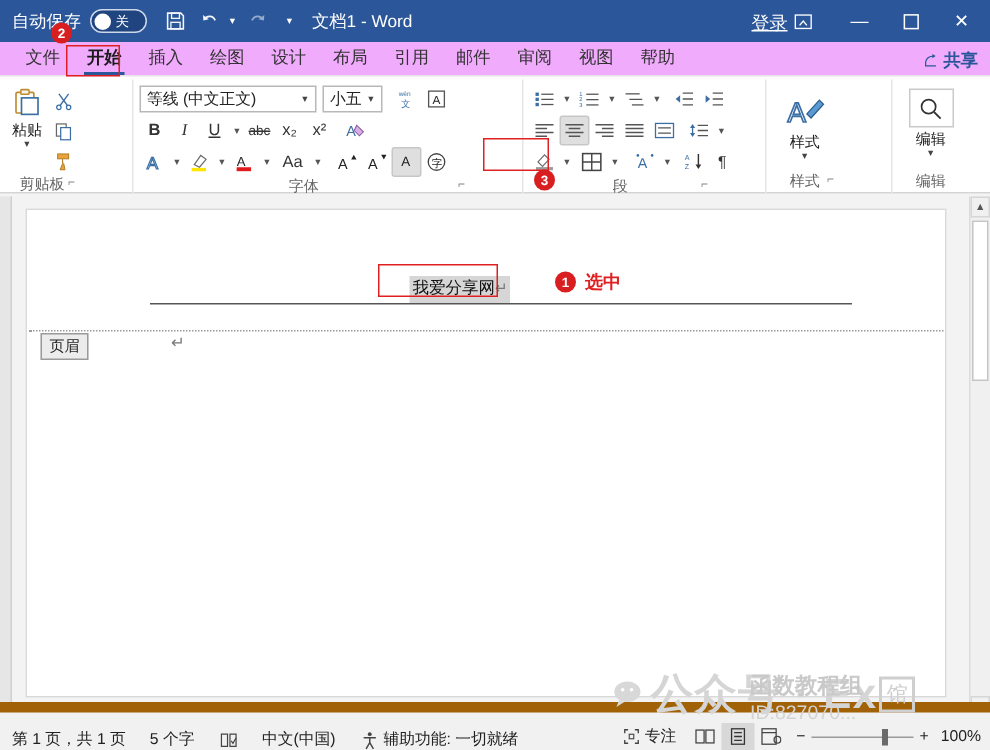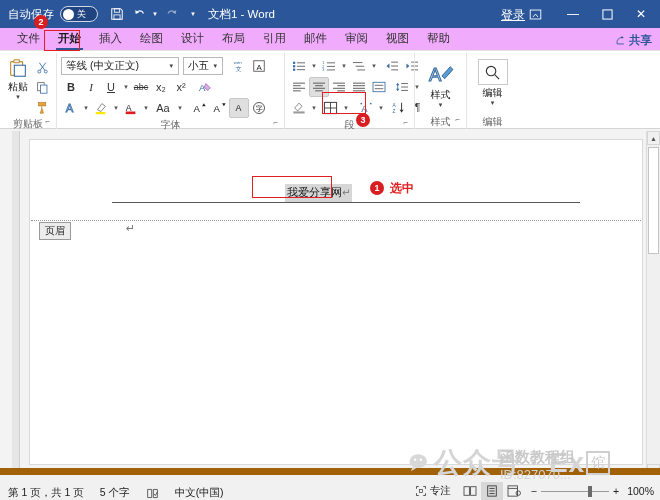--- a/index.html
+++ b/index.html
@@ -59,21 +59,21 @@
     position:absolute; right:8px; bottom:2px; font-size:11.5px; color:#2b579a; font-weight:bold;
     display:flex; align-items:center; gap:3px;
   }
 
   
   .ribbon {
     height:78px; background:#fff; border-bottom:1px solid #d4d4d4;
     display:flex; position:relative; padding-top:2px;
   }
   .grp { position:relative; height:76px; padding:2px 4px 0; display:flex; flex-direction:column; }
-  .grp + .grp { border-left:1px solid #e6e6e6; }
+  .grp + .grp { border-left:1px solid #e6e6e6;margin-left:32px; }
   .grp-body { flex:1; display:flex; align-items:flex-start; }
   .grp-name { text-align:center; font-size:10px; color:#666; height:14px; line-height:14px; position:relative; }
   .grp-name .dlg { position:absolute; right:2px; bottom:2px; font-size:8px; color:#888; }
 
   .bigbtn { width:42px; display:flex; flex-direction:column; align-items:center; padding-top:2px; }
   .bigbtn .lbl { font-size:10px; color:#222; margin-top:1px; }
   .bigbtn .carat { font-size:7px; color:#444; line-height:6px; }
 
   .sbtn {
     width:20px;height:20px;display:inline-flex;align-items:center;justify-content:center;
@@ -92,21 +92,21 @@
   
   .redbox { position:absolute; border:1.6px solid #e02020; pointer-events:none; }
   .badge {
     position:absolute; width:14px;height:14px;border-radius:50%;
     background:#d81e20; color:#fff; font-size:9px; font-weight:bold;
     display:flex; align-items:center; justify-content:center; z-index:30;
   }
   .redlabel { position:absolute; color:#e02020; font-weight:bold; font-size:12px; z-index:30; }
 
   
-  .docarea { position:absolute; left:0; top:131px; right:0; bottom:22px; background:#f3f3f3;margin-left:12px; }
+  .docarea { position:absolute; left:0; top:131px; right:0; bottom:22px; background:#f3f3f3; }
   .leftbar { position:absolute; left:0; top:0; bottom:0; width:8px; background:#e6e6e6; border-right:1px solid #d0d0d0; }
   .page {
     position:absolute; left:17px; top:8px; width:614px; bottom:13px;
     background:#fff; border:1px solid #d9d9d9;
   }
   .hdr-line { position:absolute; left:82px; right:62px; top:62px; border-top:1px solid #555; }
   .hdr-sel {
     position:absolute; left:255px; top:44px; background:#d6d6d6;
     font-size:11px; color:#111; padding:1px 2px 2px; line-height:14px; white-space:nowrap;
   }
@@ -594,20 +594,29 @@
   <span class="st">第 1 页，共 1 页</span>
   <span class="st">5 个字</span>
   <span class="st">
     <svg width="13" height="13" viewBox="0 0 16 16">
         <path d="M2 3 L7 3 L7 13 L2 13 Z" fill="none" stroke="#444" stroke-width="1"></path>
         <path d="M9 3 L14 3 L14 13 L9 13 Z" fill="none" stroke="#444" stroke-width="1"></path>
         <path d="M10 8.5 L11.5 10.5 L14 6" fill="none" stroke="#444" stroke-width="1"></path>
       </svg>
   </span>
   <span class="st">中文(中国)</span>
+  <span class="st">
+    <span>
+      <svg width="13" height="13" viewBox="0 0 16 16">
+          <circle cx="8" cy="3" r="1.6" fill="#444"></circle>
+          <path d="M3 6 L13 6 M8 6 L8 10 M8 10 L5 15 M8 10 L11 15" stroke="#444" stroke-width="1.2" fill="none"></path>
+        </svg>
+    </span>
+    <span>辅助功能: 一切就绪</span>
+  </span>
 
   <span class="st-right">
     <span class="st">
       <span>
         <svg width="12" height="12" viewBox="0 0 16 16">
             <path d="M2 5 L2 2 L5 2 M11 2 L14 2 L14 5 M14 11 L14 14 L11 14 M5 14 L2 14 L2 11" fill="none" stroke="#444" stroke-width="1.2"></path>
             <rect x="6" y="6" width="4" height="4" fill="none" stroke="#444" stroke-width="1"></rect>
           </svg>
       </span>
       <span>专注</span>

